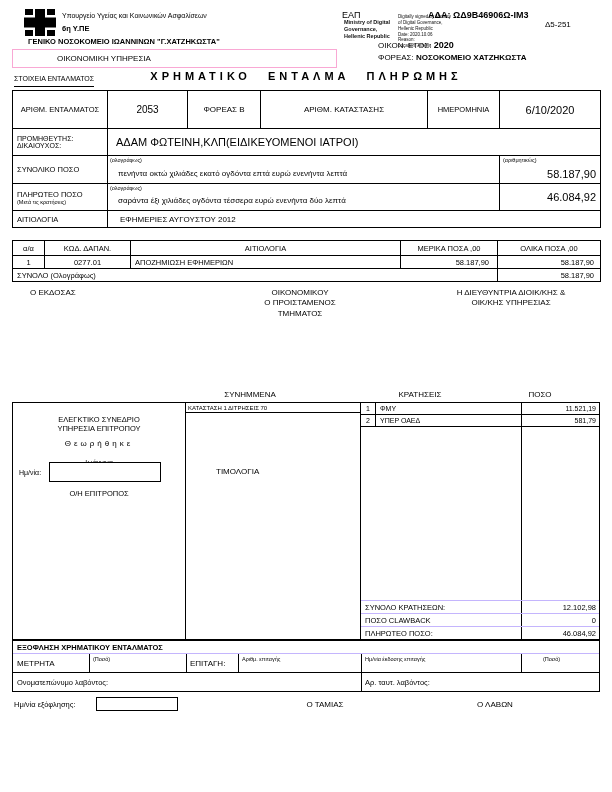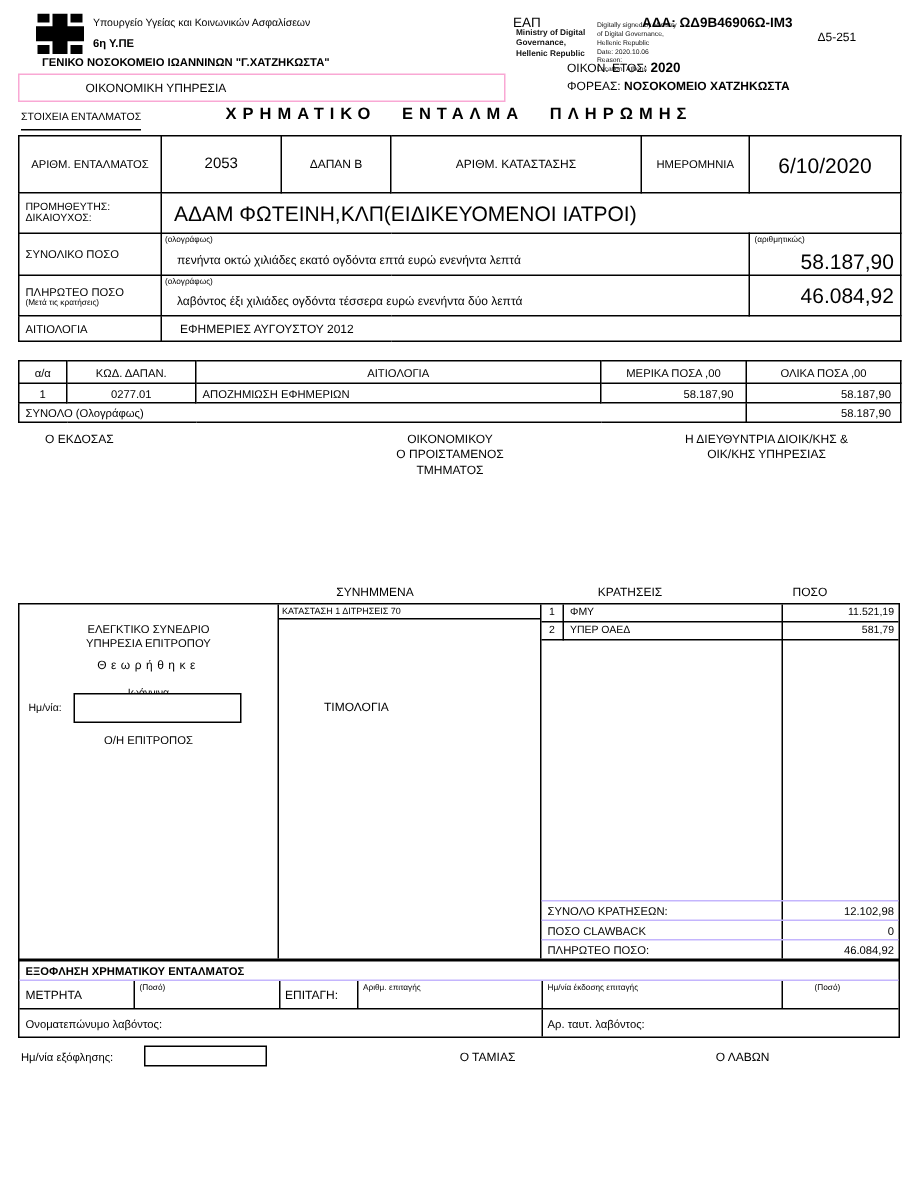--- a/index.html
+++ b/index.html
@@ -9,21 +9,21 @@
   .abs { position:absolute; }
   .b { font-weight:bold; }
   .c { text-align:center; }
   .r { text-align:right; }
   .nowrap { white-space:nowrap; }
   .tiny { font-size:5.5px; }
   .fs6 { font-size:6px; }
   .fs7 { font-size:7px; }
   .fs75 { font-size:7.5px; }
   .fs8 { font-size:8px; }
-  .fs85 { font-size:14px; }
+  .fs85 { font-size:11px; }
   .fs9 { font-size:9px; }
   .fs10 { font-size:10px; }
   .stamp-org { font-size:5.5px; font-weight:bold; line-height:1.25; color:#111; }
   .stamp-sig { font-size:4.5px; line-height:1.3; color:#111; }
 
   table { border-collapse:collapse; table-layout:fixed; }
   td { border:1px solid #000; padding:1px 4px; vertical-align:middle; font-size:8px; }
 
   .vline { top:0; bottom:0; width:0; border-left:1px solid #000; }
 
@@ -93,21 +93,21 @@
         <col style="width:80px">
         <col style="width:73px">
       <col style="width:167px">
         <col style="width:72px">
         <col style="width:101px">
     </colgroup>
     <tbody>
         <tr style="height:38px;">
       <td class="c fs75">ΑΡΙΘΜ. ΕΝΤΑΛΜΑΤΟΣ</td>
       <td class="c fs10">2053</td>
-      <td class="c fs8">ΔΑΠΑΝ Β</td>
+      <td class="c fs8">ΦΟΡΕΑΣ Β</td>
       <td class="c fs8">ΑΡΙΘΜ. ΚΑΤΑΣΤΑΣΗΣ</td>
       <td class="c fs75">ΗΜΕΡΟΜΗΝΙΑ</td>
       <td class="c fs85">6/10/2020</td>
     </tr>
     <tr style="height:27px;">
       <td class="fs7">
         <div>ΠΡΟΜΗΘΕΥΤΗΣ:</div>
         <div>ΔΙΚΑΙΟΥΧΟΣ:</div>
       </td>
       <td colspan="5" class="fs85" style="padding-left:8px;">ΑΔΑΜ ΦΩΤΕΙΝΗ,ΚΛΠ(ΕΙΔΙΚΕΥΟΜΕΝΟΙ ΙΑΤΡΟΙ)</td>
@@ -123,21 +123,21 @@
         <div class="r fs85" style="padding-top:8px;">58.187,90</div>
       </td>
     </tr>
     <tr style="height:27px;">
       <td style="position:relative;">
         <div class="fs75">ΠΛΗΡΩΤΕΟ ΠΟΣΟ</div>
         <div class="tiny">(Μετά τις κρατήσεις)</div>
       </td>
       <td colspan="4" style="position:relative;">
         <span class="abs tiny" style="left:2px; top:1px;">(ολογράφως)</span>
-        <div class="fs8" style="padding:7px 0 0 6px;">λαβόντος έξι χιλιάδες ογδόντα τέσσερα ευρώ ενενήντα δύο λεπτά</div>
+        <div class="fs8" style="padding:7px 0 0 6px;">σαράντα έξι χιλιάδες ογδόντα τέσσερα ευρώ ενενήντα δύο λεπτά</div>
       </td>
       <td class="r fs85">46.084,92</td>
     </tr>
     <tr style="height:17px;">
       <td class="fs75">ΑΙΤΙΟΛΟΓΙΑ</td>
       <td colspan="5" class="fs8" style="padding-left:12px;">ΕΦΗΜΕΡΙΕΣ ΑΥΓΟΥΣΤΟΥ 2012</td>
     </tr>
   </tbody>
     </table>
 

